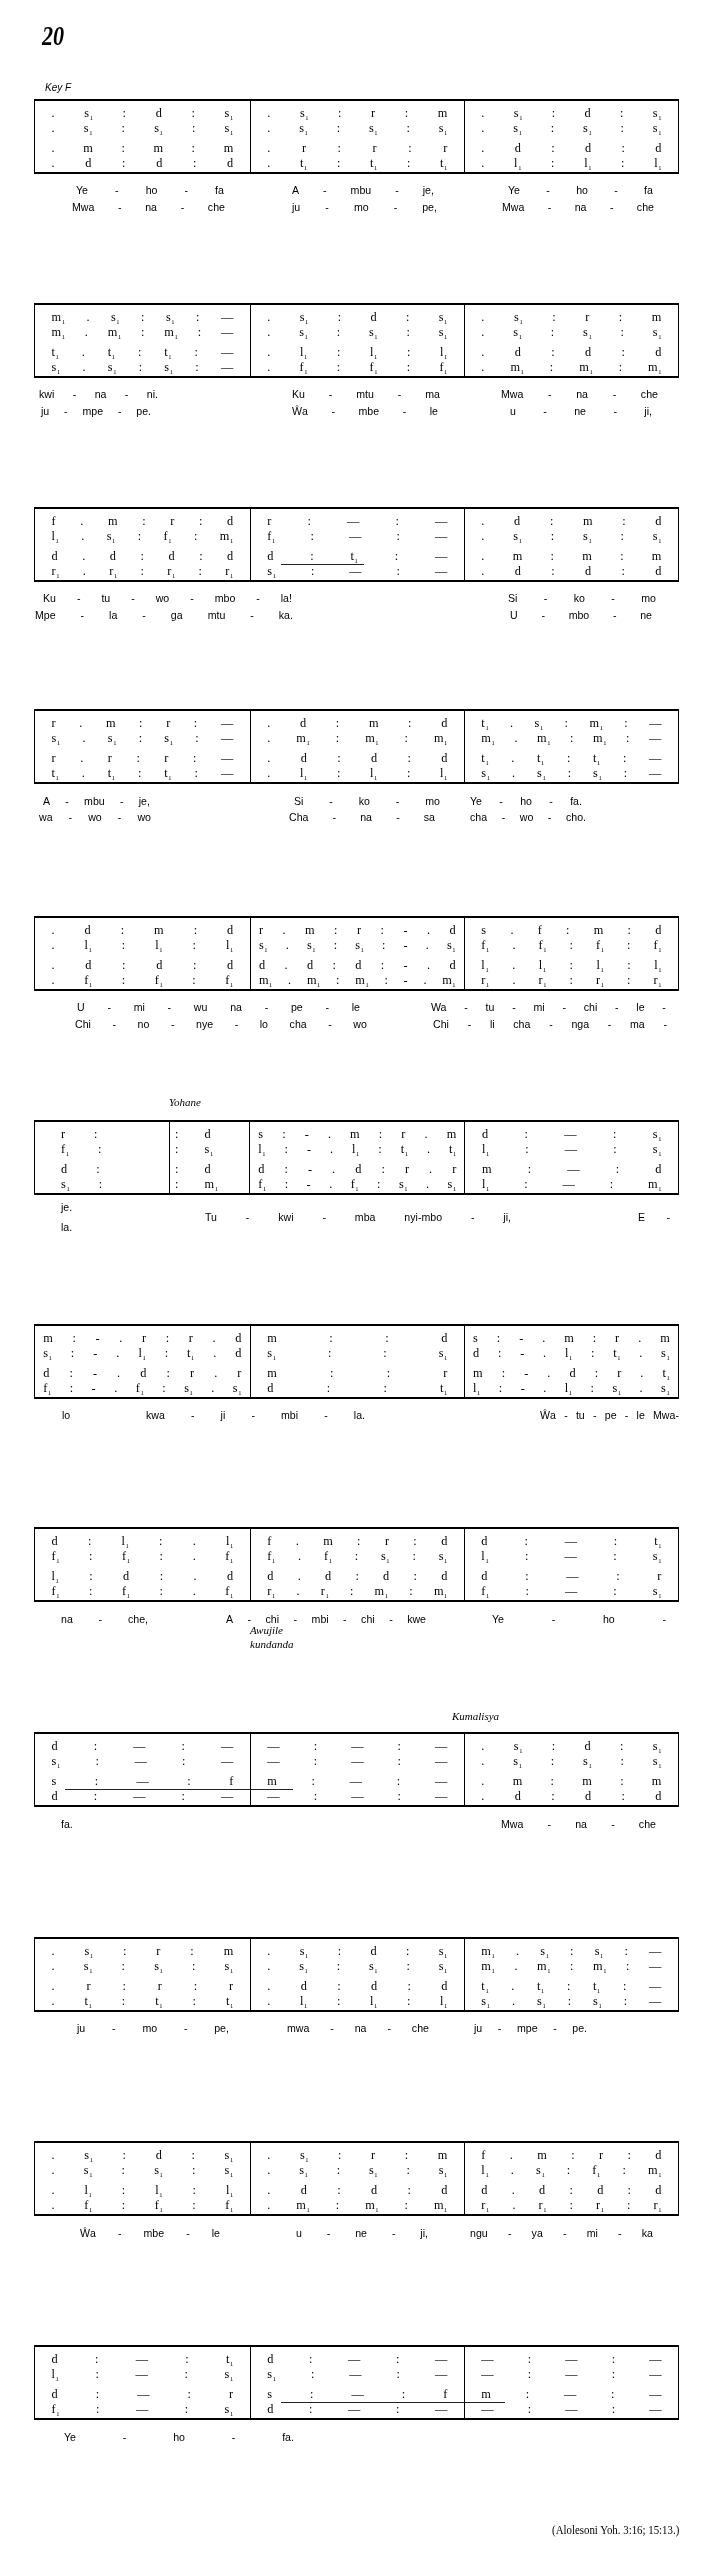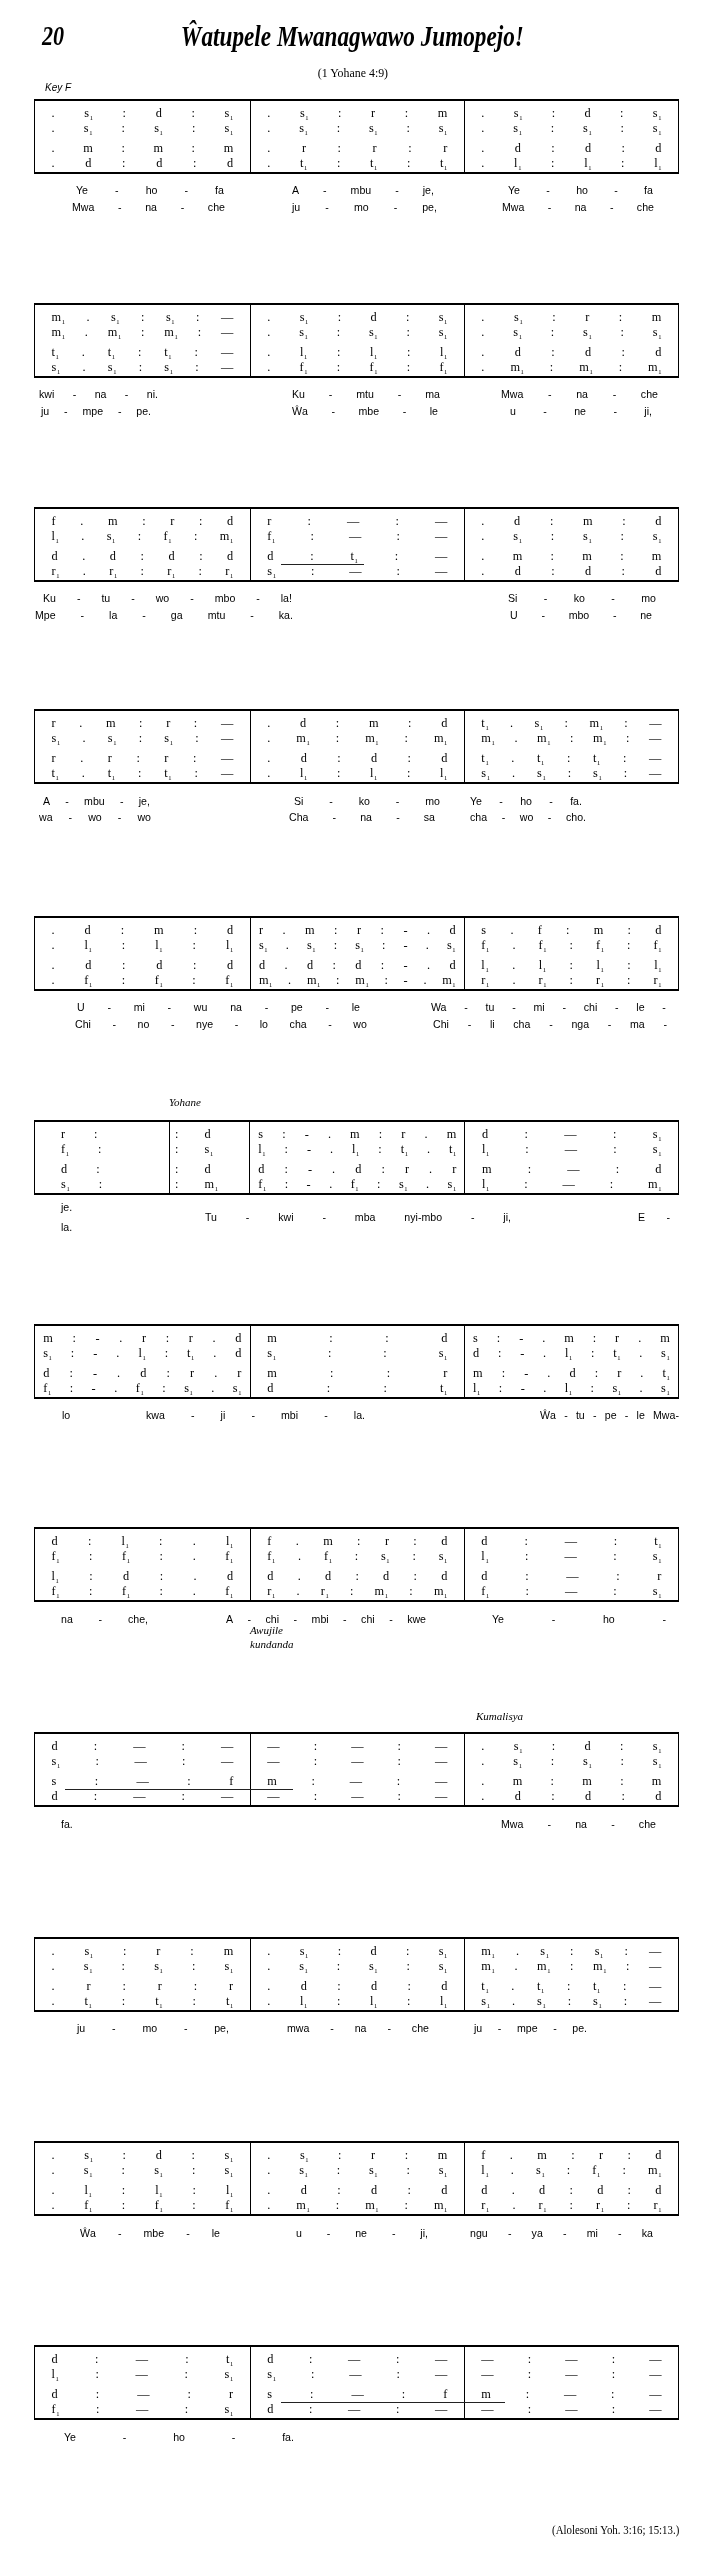--- a/index.html
+++ b/index.html
@@ -37,22 +37,20 @@
 
   
   .footer{position:absolute;right:26px;top:2523px;font:11.8px "Liberation Serif",serif;}
   .footer span{display:inline-block;transform:scaleX(.92);transform-origin:right center;}
 </style>
 </head>
 <body>
 
 <div id="page">
   <div class="hnum"><span>20</span></div>
-  <div class="title-wrap"><span class="t">Ŵatupele Mwanagwawo Jumopejo!</span></div>
-  <div class="sub-wrap"><span class="s">(1 Yohane 4:9)</span></div>
   <div class="keyf">Key F</div>
   <div class="footer"><span>(Alolesoni Yoh. 3:16; 15:13.)</span></div>
 <div class="system-box" style="top: 99px;">
       <div class="measure" style="width: 33.4%;">
         <div class="voice-row" style="padding: 0px 16.5px;">
           <span class="tk">.</span>
           <span class="tk">s<span class="sb">1</span></span>
           <span class="tk">:</span>
           <span class="tk">d</span>
           <span class="tk">:</span>
@@ -1300,21 +1298,21 @@
           <span class="tk">:</span>
           <span class="tk">d</span>
           <span class="tk">:</span>
           <span class="tk">d</span>
         </div>
       </div>
       <div class="slur" style="left: 4.7%; width: 35.5%;"></div>
     </div>
     <div class="mlabel" style="left: 250px; top: 1624px;">Awujile
 kundanda</div>
-    <div class="mlabel" style="left: 476px; top: 1710px;">Kumalisya</div>
+    <div class="mlabel" style="left: 452px; top: 1710px;">Kumalisya</div>
     <div class="lyric-seg" style="left: 61px; top: 1817px; width: 22.6px;">
       <span class="ly">fa.</span>
     </div>
     <div class="lyric-seg" style="left: 501px; top: 1817px; width: 155px;">
       <span class="ly">Mwa</span>
       <span class="ly">-</span>
       <span class="ly">na</span>
       <span class="ly">-</span>
       <span class="ly">che</span>
     </div>

